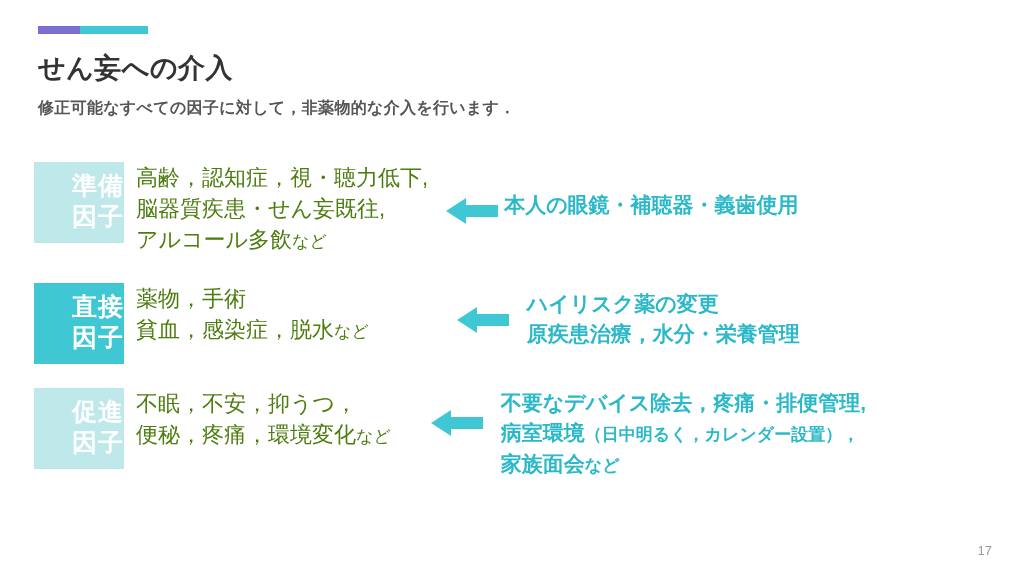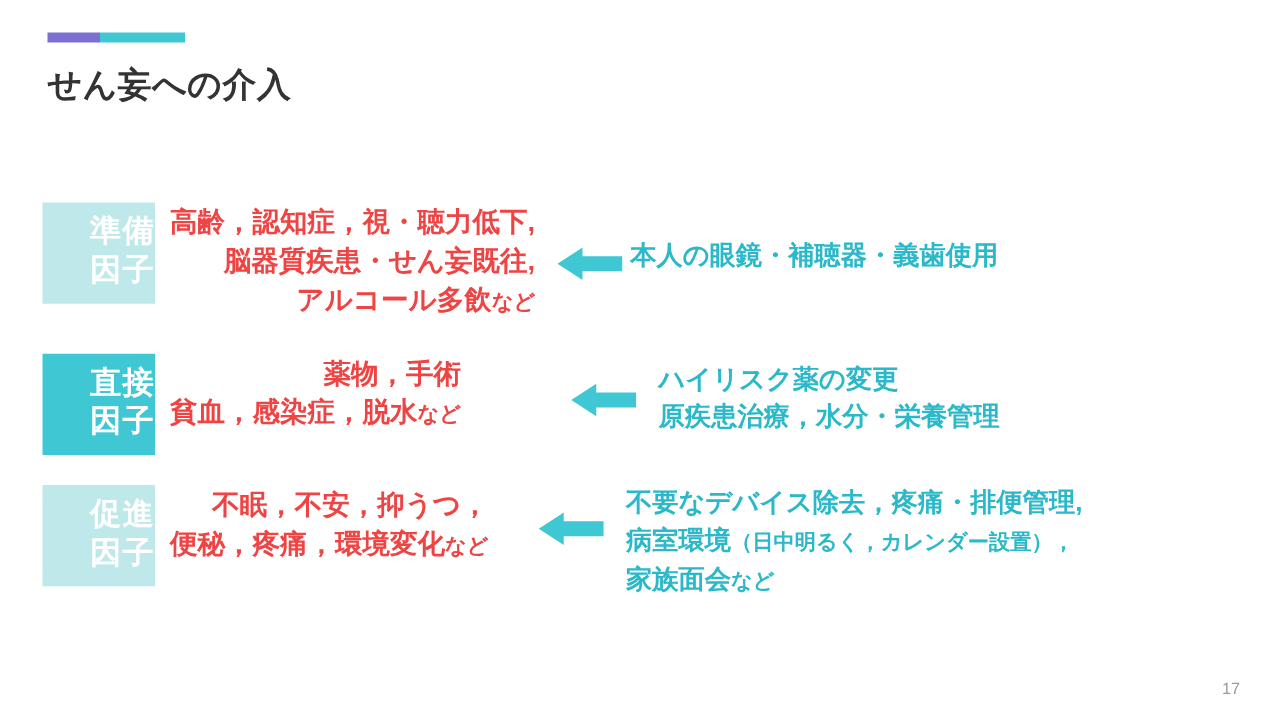--- a/index.html
+++ b/index.html
@@ -75,25 +75,24 @@
     color: #ffffff;
   }
   .chip-strong {
     background: #3fc8d4;
     color: #ffffff;
   }
 
   .factors {
     margin-left: 12px;
     font-size: 22px;
-    font-weight: bold;
-    color: #ef4444;
+    font-weight: normal;
+    color: #4d7c0f;
     line-height: 1.42;
     white-space: nowrap;
-    text-align: right;
   }
   .factors .small {
     font-size: 17px;
   }
 
   .arrow {
     flex: 0 0 auto;
     display: flex;
     align-items: center;
     justify-content: center;
@@ -132,20 +131,21 @@
 </style>
 </head>
 <body>
 
 <div class="slide">
 
   <div class="accent-bar-left"></div>
   <div class="accent-bar-right"></div>
 
   <div class="title">せん妄への介入</div>
+  <div class="subtitle">修正可能なすべての因子に対して，非薬物的な介入を行います．</div>
 
   <div class="row row-1">
     <div class="chip chip-pale">
       <div>準備</div>
       <div>因子</div>
     </div>
     <div class="factors">
       <div><span>高齢，認知症，視・聴力低下,</span><span class="small"></span></div>
       <div><span>脳器質疾患・せん妄既往,</span><span class="small"></span></div>
       <div><span>アルコール多飲</span><span class="small">など</span></div>

